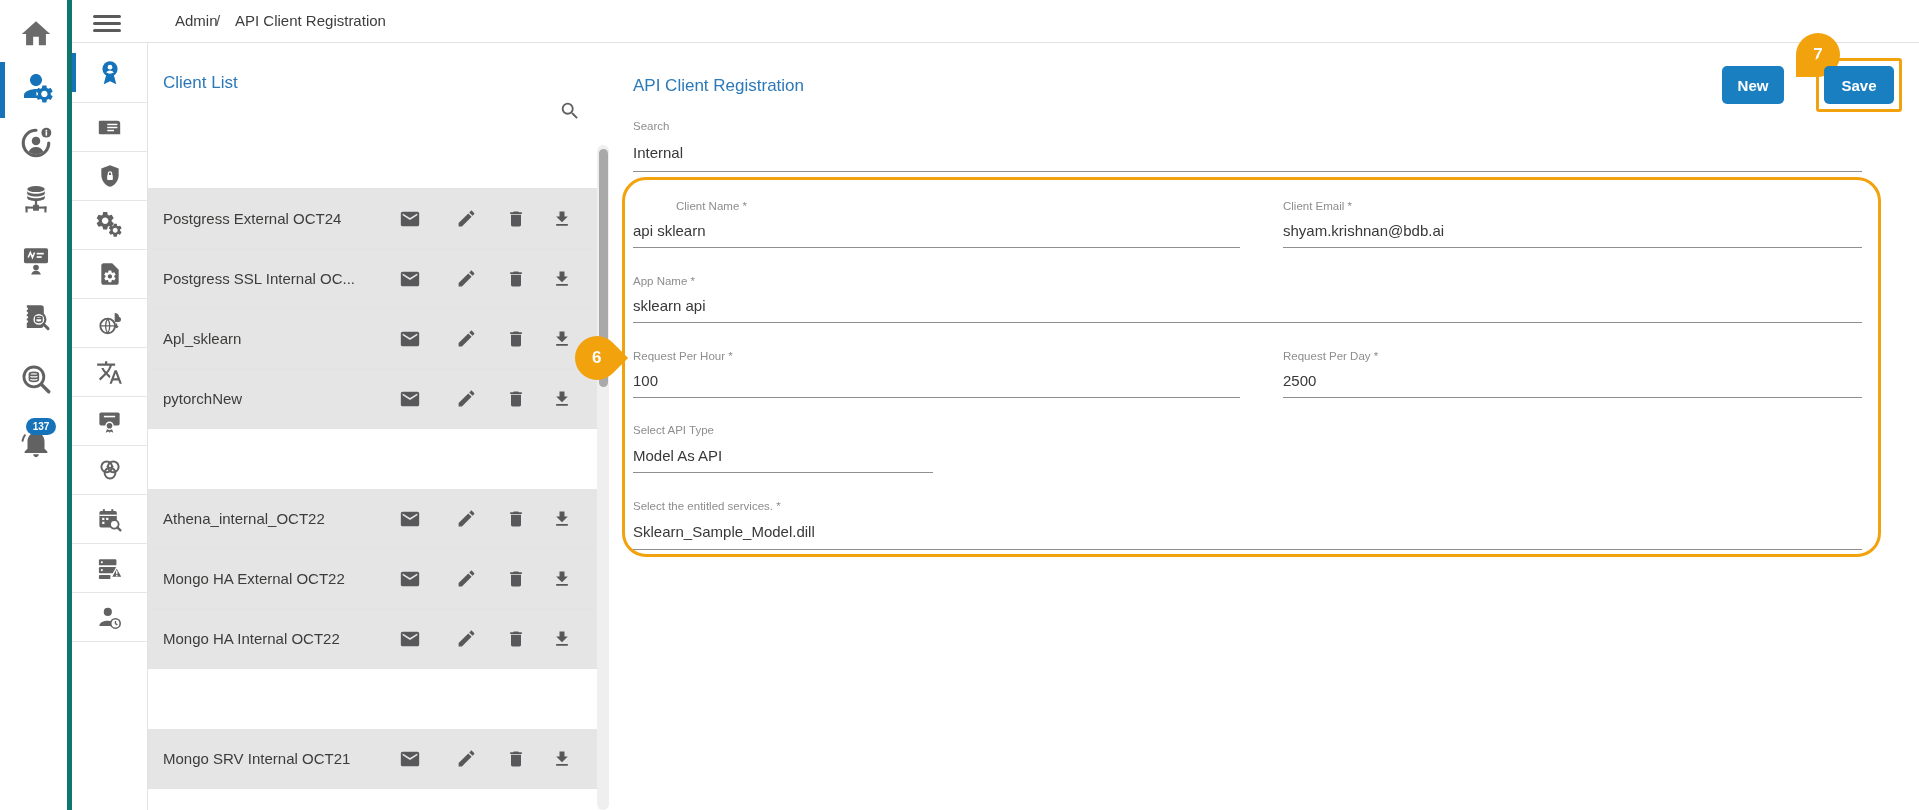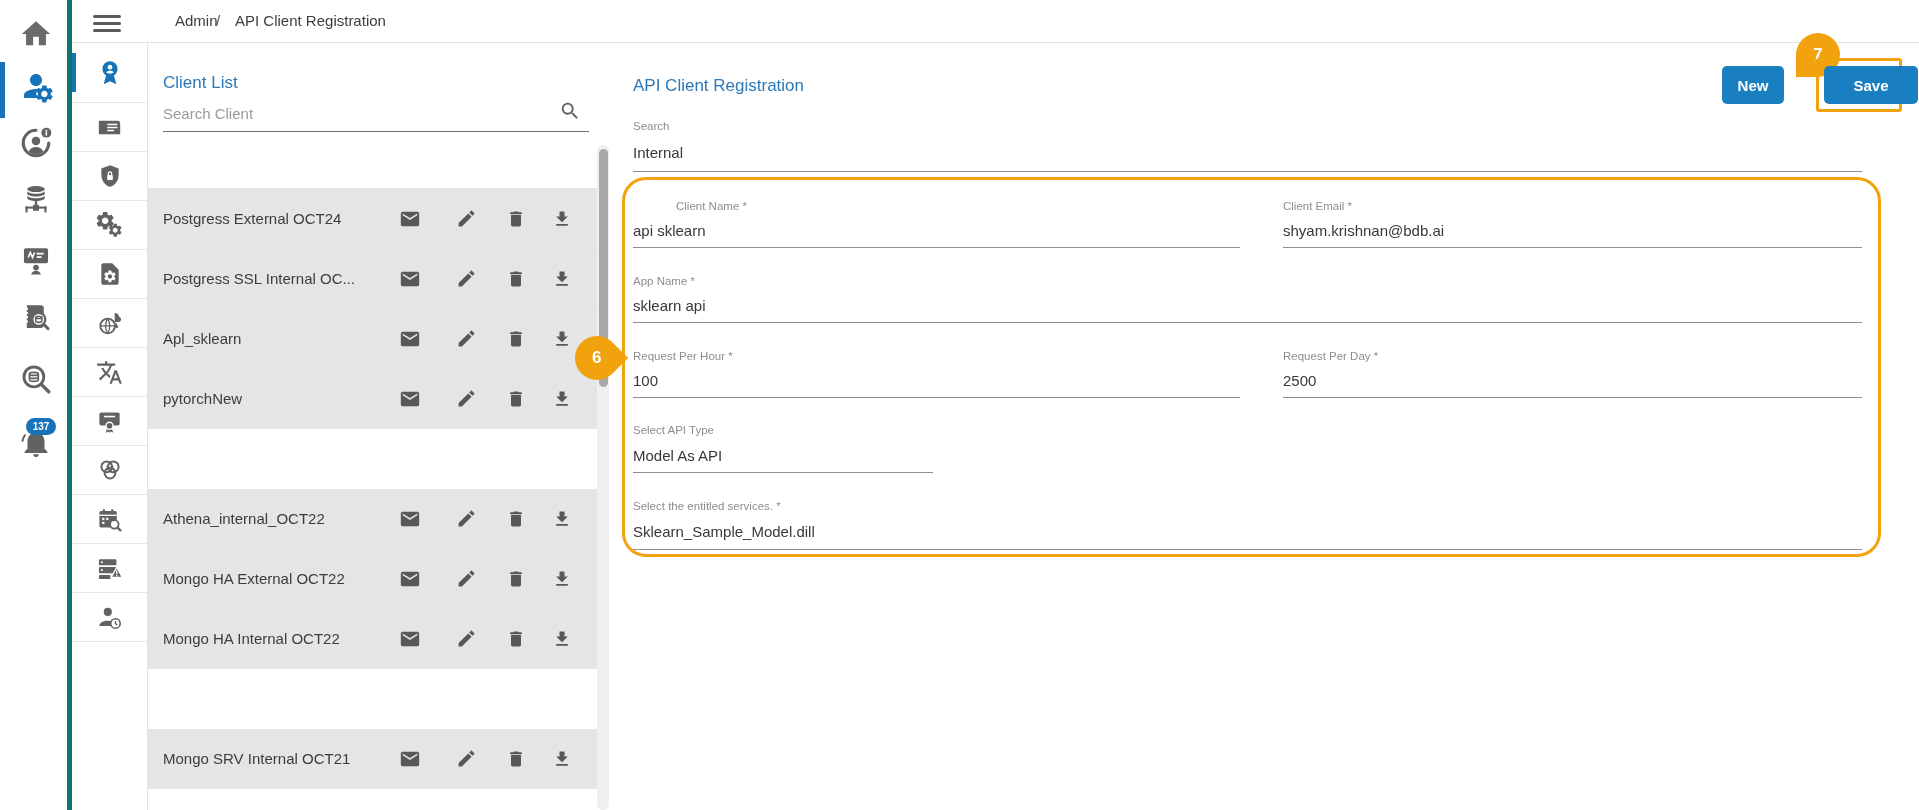--- a/index.html
+++ b/index.html
@@ -47,21 +47,21 @@
   .a1 { left:250px; } .a2 { left:306px; } .a3 { left:356px; } .a4 { left:402px; }
 
   .scroll-track { left:597px; top:145px; width:12px; height:665px; background:#efefef; border-radius:6px; }
   .scroll-thumb { left:599px; top:149px; width:9px; height:238px; background:#a9a9a9; border-radius:5px; cursor:grab; }
 
   
   .main-title { left:633px; top:76px; }
   .btn { position:absolute; height:38px; background:#1a7fc1; color:#fff; font-size:15px; font-weight:600;
          border:none; border-radius:5px; cursor:pointer; font-family:inherit; }
   .btn-new { left:1722px; top:66px; width:62px; }
-  .btn-save { left:1824px; top:66px; width:94px; z-index:3; }
+  .btn-save { left:1824px; top:66px; width:70px; z-index:3; }
   .save-outline { left:1816px; top:58px; width:86px; height:54px; border:3px solid #f2a20d; border-radius:3px; z-index:2; }
 
   .flabel { position:absolute; font-size:11.5px; color:#8d8d8d; white-space:nowrap; }
   .fvalue { position:absolute; font-size:15px; color:#38383a; white-space:nowrap; cursor:text; }
   .uline  { position:absolute; height:1px; background:#8f8f8f; }
 
   .hl-box { left:622px; top:177px; width:1259px; height:380px; border:3px solid #f2a20d; border-radius:24px; z-index:1; pointer-events:none; }
 
   .tear { position:absolute; width:44px; height:44px; background:#f2a20d; color:#fff; font-size:17px; font-weight:bold;
           display:flex; align-items:center; justify-content:center; z-index:1; }
@@ -313,21 +313,20 @@
         <path d="M3 19.5c0-3 3.7-4.6 7.5-4.6 1.2 0 2.4.2 3.4.5v4.1z" fill="#626262"></path>
         <circle cx="17.3" cy="17.3" r="4.2" fill="#fff" stroke="#626262" stroke-width="1.4"></circle>
         <path d="M17.3 15.2v2.3l1.7 1" stroke="#626262" stroke-width="1.2" fill="none"></path>
       </svg>
     </div>
   </div>
 
   <div class="abs panel-title clist-title">Client List</div>
 
   <div class="abs search-wrap">
-    <input class="search-input" type="text" placeholder="Search Client" style="">
     <span class="search-ico">
       <svg width="22" height="22" viewBox="0 0 24 24">
           <use href="#searchp" fill="#5f5f5f"></use>
         </svg>
     </span>
   </div>
 
   <div class="abs row-top-line"></div>
 
   <div class="crow" style="top:189px;">

